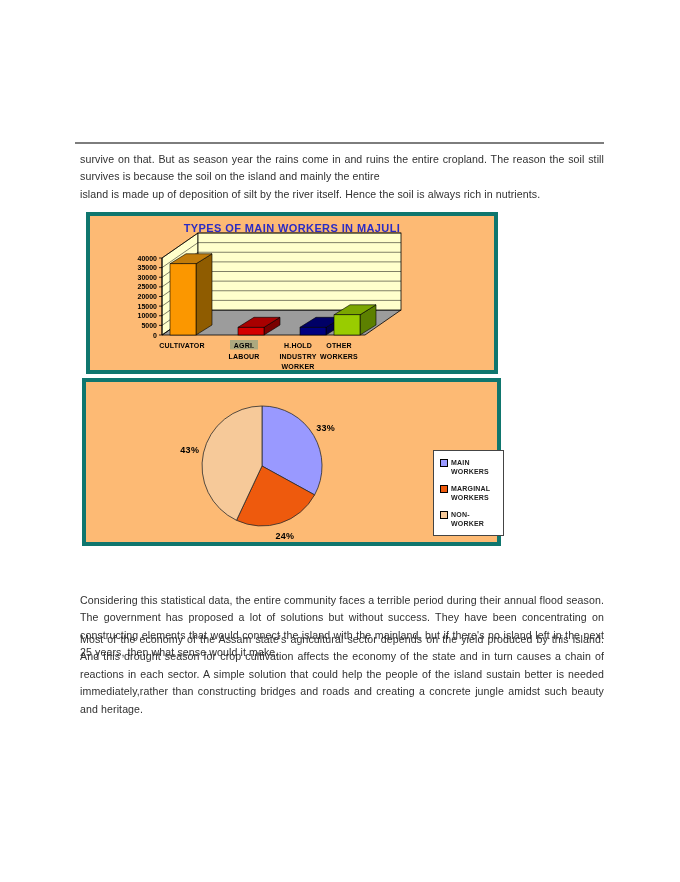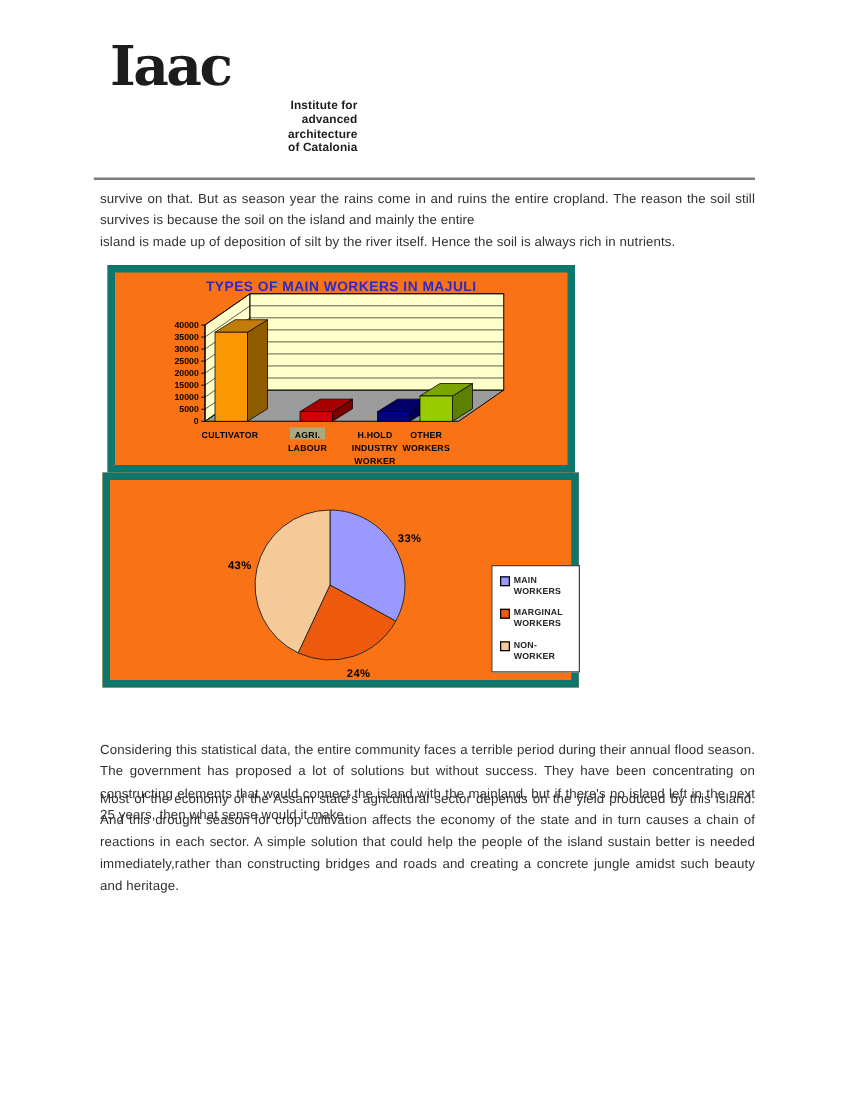--- a/index.html
+++ b/index.html
@@ -34,21 +34,21 @@
     position:absolute; left:80px; width:524px;
     font-size:10.6px; line-height:17.4px; color:#303030;
     text-align:justify; white-space:pre-line; letter-spacing:0.1px;
   }
   .para-1 { top:151px; }
   .para-2 { top:592px; }
   .para-3 { top:631px; }
 
   
   .chart-box {
-    position:absolute; background:#f97316; border:6px solid #0f766e;
+    position:absolute; background:#fdba74; border:4px solid #0f766e;padding-left:42px;
   }
   .bar-chart-box { left:86px; top:212px; width:362px; height:154px; }
   .pie-chart-box { left:82px; top:378px; width:369px; height:160px; }
   .chart-title {
     position:absolute; left:0; right:0; top:6px; text-align:center;
     font-weight:bold; font-size:11px; z-index:2;
   }
   .bar-title { color:#2B2BC4; letter-spacing:0.4px; }
   .pie-title { color:#3a3a3a; letter-spacing:1.3px; font-size:11.5px; }
   svg.plot { position:absolute; left:0; top:0; overflow:visible; }
@@ -63,29 +63,20 @@
   }
   .legend-entry { display:flex; gap:3px; font-size:7px; font-weight:bold;
     color:#222; line-height:9px; letter-spacing:0.2px; }
   .legend-swatch { width:6px; height:6px; border:1px solid #000; flex:none; margin-top:1px; }
 </style>
 </head>
 <body>
 
 <div class="page">
 
-  <div class="logo-block">
-    <div class="logo-word">Iaac</div>
-    <div class="logo-tagline">
-      <div>Institute for</div>
-      <div>advanced</div>
-      <div>architecture</div>
-      <div>of Catalonia</div>
-    </div>
-  </div>
 
   <div class="divider"></div>
 
   <div class="para para-1">survive on that. But as season year the rains come in and ruins the entire cropland. The reason the soil still survives is because the soil on the island and mainly the entire
 island is made up of deposition of silt by the river itself. Hence the soil is always rich in nutrients.</div>
 
   <div class="chart-box bar-chart-box">
     <div class="chart-title bar-title">TYPES OF MAIN WORKERS IN MAJULI</div>
     <svg id="bar-plot" class="plot" width="362" height="154" viewBox="0 0 362 154">
         <polygon points="72,119 275,119 311,94 108,94" fill="#9C9C9C" stroke="#000" stroke-width="0.8"></polygon>

